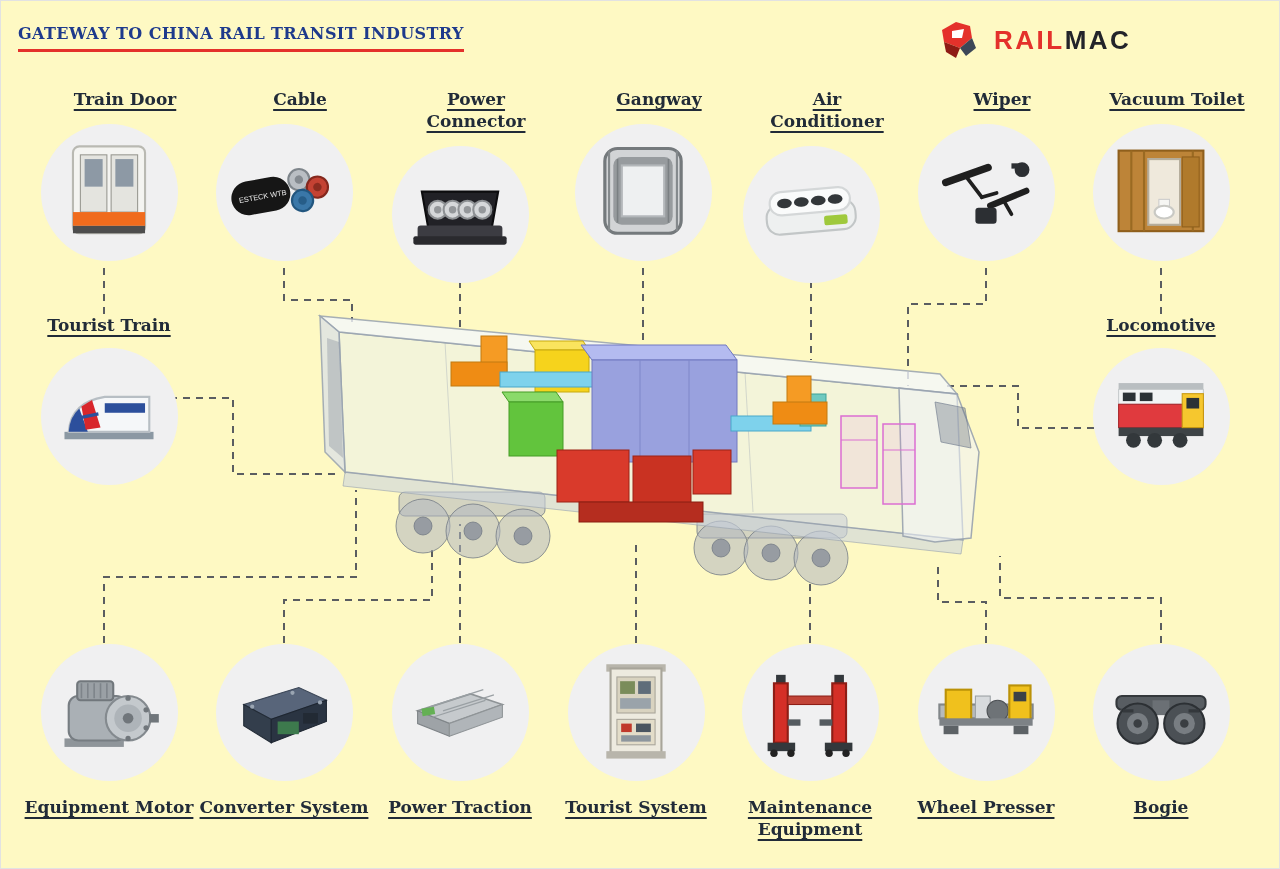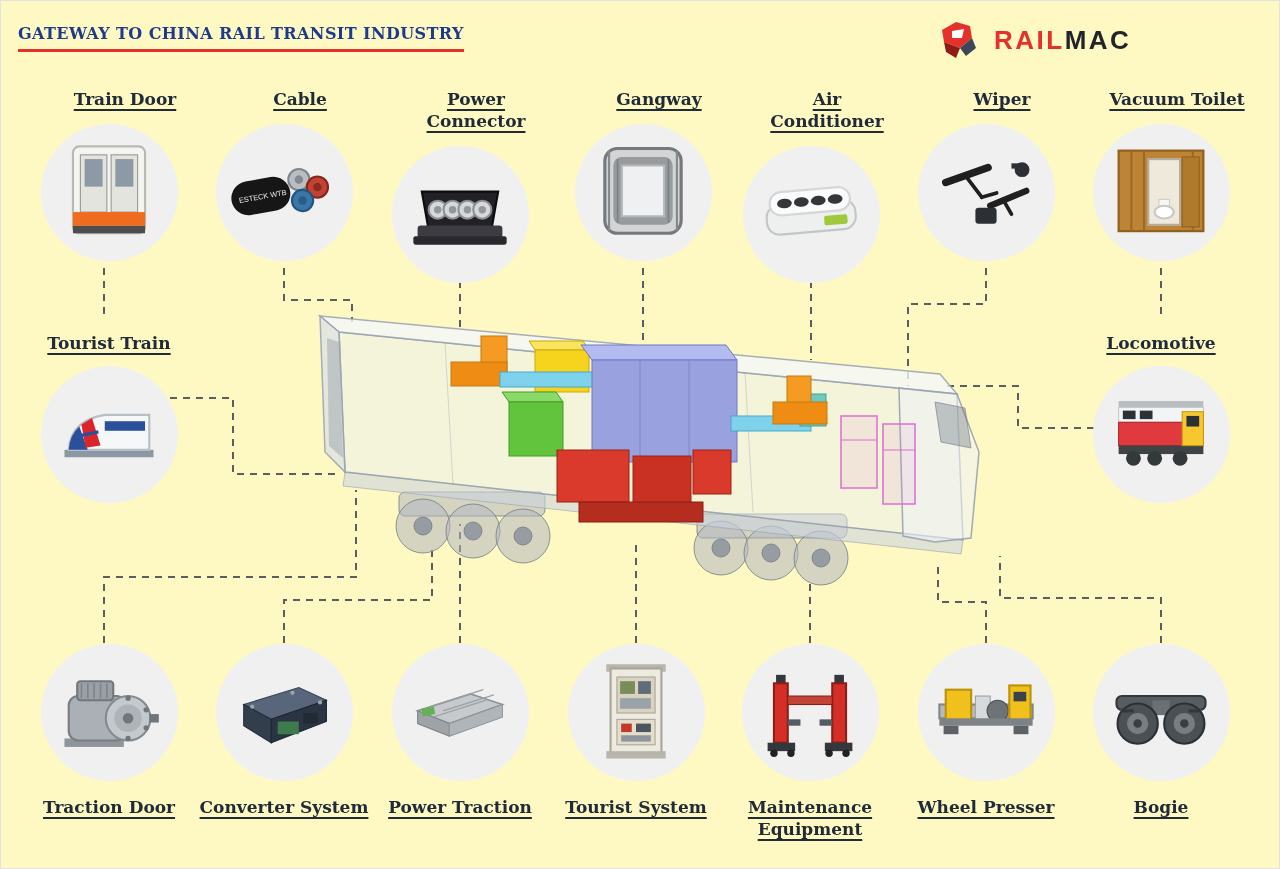--- a/index.html
+++ b/index.html
@@ -15,21 +15,21 @@
     letter-spacing:.4px;color:#1e3a8c;
     border-bottom:3px solid #e4312b;padding-bottom:6px;
   }
   .brand{position:absolute;left:938px;top:18px;display:flex;align-items:center;gap:12px;}
   .brand-word{font-family:"Liberation Sans",sans-serif;font-weight:bold;font-size:26px;letter-spacing:2.5px;line-height:1;}
   .brand-word .red{color:#e4312b;}
   .brand-word .dark{color:#23242a;}
   
   .product{position:absolute;width:176px;display:flex;flex-direction:column;align-items:center;z-index:3;}
   .ptop{top:88px;}
-  .pmiddle{top:332px;}
+  .pmiddle{top:314px;}
   .pbottom{top:644px;}
   .product-label{
     font-family:"DejaVu Serif",serif;font-weight:bold;font-size:17px;line-height:1.3;
     color:#212b38;text-align:center;
     text-decoration:underline;text-decoration-thickness:2px;text-underline-offset:4px;
   }
   .ptop .product-label{margin-bottom:14px;margin-left:32px;}
   .pmiddle .product-label{margin-bottom:12px;}
   .pbottom .product-label{margin-top:15px;}
   .product-circle{
@@ -301,21 +301,21 @@
         <circle cx="68" cy="55" r="21" fill="#c4c9cd" stroke="#848a8f" stroke-width="2"></circle>
         <circle cx="68" cy="55" r="13" fill="#aeb4b9"></circle>
         <circle cx="68" cy="55" r="5" fill="#70767b"></circle>
         <rect x="88" y="51" width="9" height="8" fill="#70767b"></rect>
         <circle cx="68" cy="36" r="2.5" fill="#70767b"></circle>
           <circle cx="85" cy="47" r="2.5" fill="#70767b"></circle>
           <circle cx="85" cy="64" r="2.5" fill="#70767b"></circle>
           <circle cx="68" cy="74" r="2.5" fill="#70767b"></circle>
       </svg>
     </div>
-    <div class="product-label">Traction Door</div>
+    <div class="product-label">Equipment Motor</div>
   </div>
 
   <div class="product pbottom" style="left:196px">
     <div class="product-circle">
       <svg viewBox="0 0 100 100">
         <polygon points="12,42 64,26 90,38 38,56" fill="#58657a" stroke="#3c4757"></polygon>
         <polygon points="12,42 38,56 38,78 12,62" fill="#333e4c" stroke="#222b36"></polygon>
         <polygon points="38,56 90,38 90,58 38,78" fill="#2a3442" stroke="#1d2530"></polygon>
         <rect x="44" y="58" width="20" height="12" fill="#3d7a4d"></rect>
         <rect x="68" y="50" width="14" height="10" fill="#222a34"></rect>

